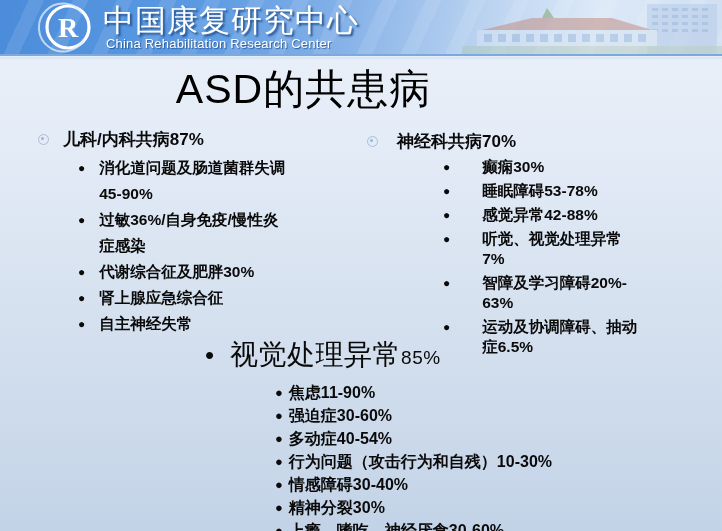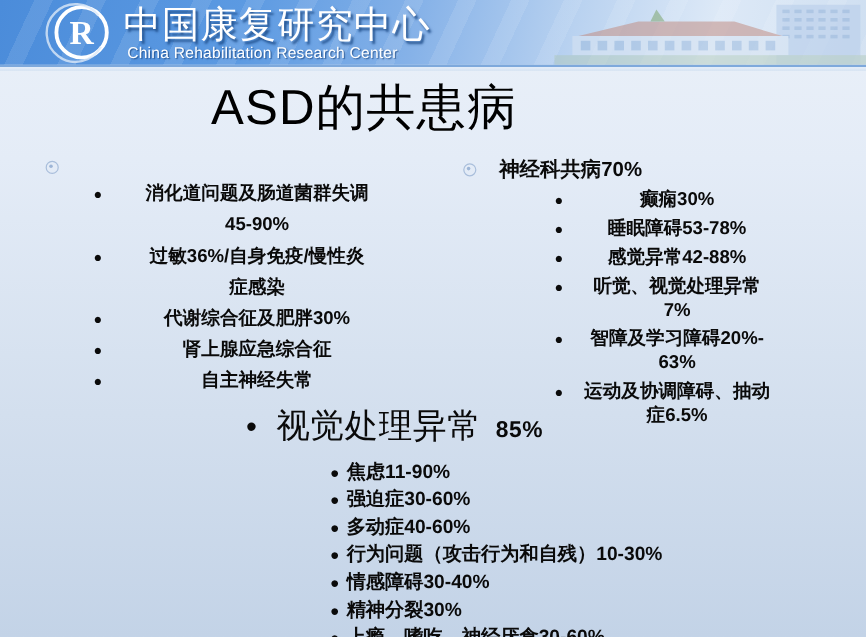--- a/index.html
+++ b/index.html
@@ -37,49 +37,49 @@
   .building{position:absolute;right:0;top:0;height:54px;opacity:.55;}
   
   .slide-title{
     position:absolute;top:64px;left:0;width:607px;height:50px;
     text-align:center;font-size:41px;line-height:50px;color:#000;
     letter-spacing:1px;
   }
   
   .col{position:absolute;}
   .col-left{left:38px;top:129px;width:320px;}
-  .col-right{left:386px;top:131px;width:320px;}
+  .col-right{left:367px;top:131px;width:320px;}
   .sec-head{display:flex;align-items:flex-start;}
   .sec-head .txt{font-size:17px;font-weight:bold;line-height:22px;}
   .odot{
     flex:0 0 auto;width:9px;height:9px;border:1.6px solid #a9bedb;border-radius:50%;
     margin:5px 0 0 0;position:relative;
   }
   .odot::after{
     content:"";position:absolute;left:2.4px;top:2.4px;width:3px;height:3px;border-radius:50%;background:#9db5d6;
   }
   .col-left .odot{margin-right:14px;}
   .col-right .odot{margin-right:19px;}
   ul.sub{list-style:none;margin:4px 0 0 0;padding:0;}
   .col-left ul.sub{margin-left:40px;}
   .col-right ul.sub{margin-left:76px;}
   ul.sub li{display:flex;align-items:flex-start;}
   .b2{flex:0 0 auto;font-size:12px;}
-  .itxt{font-weight:bold;white-space:pre-line;text-align:center;}
+  .itxt{font-weight:bold;white-space:pre-line;}
   .col-left ul.sub li .b2{line-height:26px;margin-right:14px;}
   .col-left ul.sub li .itxt{font-size:15.5px;line-height:26px;width:230px;}
   .col-right ul.sub li{margin-bottom:4px;}
   .col-right ul.sub li .b2{line-height:20px;margin-right:6px;}
-  .col-right ul.sub li .itxt{font-size:15.5px;line-height:20px;width:178px;}
+  .col-right ul.sub li .itxt{font-size:15.5px;line-height:20px;width:178px;margin-left:26px;}
   
   .psy{position:absolute;left:205px;top:338px;width:480px;}
   .psy-head{display:flex;align-items:baseline;}
   .psy-head .b1{font-size:26px;margin-right:16px;line-height:34px;}
   .psy-head .txt{font-size:28px;line-height:34px;letter-spacing:.5px;}
-  .psy-head .pct{font-size:19px;font-weight:bold;margin-left:12px;}
+  .psy-head .pct{font-size:19px;font-weight:normal;}
   ul.psy-list{list-style:none;margin:6px 0 0 70px;padding:0;}
   ul.psy-list li{display:flex;align-items:flex-start;}
   ul.psy-list li .b2{line-height:23px;margin-right:6px;font-size:13px;}
   ul.psy-list li .itxt{font-size:16px;line-height:23px;white-space:nowrap;}
 </style>
 </head>
 <body>
 
 <div class="slide">
 
@@ -140,20 +140,21 @@
     <div class="banner-cn">中国康复研究中心</div>
     <div class="banner-en">China Rehabilitation Research Center</div>
   </div>
   <div class="banner-underline"></div>
 
   <div class="slide-title">ASD的共患病</div>
 
   <div class="col col-left">
     <div class="sec-head">
       <span class="odot"></span>
+      <span class="txt">儿科/内科共病87%</span>
     </div>
     <ul class="sub">
       <li>
           <span class="b2">●</span>
           <span class="itxt">消化道问题及肠道菌群失调
 45-90%</span>
         </li>
       <li>
           <span class="b2">●</span>
           <span class="itxt">过敏36%/自身免疫/慢性炎
@@ -219,21 +220,21 @@
       <li>
           <span class="b2">●</span>
           <span class="itxt">焦虑11-90%</span>
         </li>
       <li>
           <span class="b2">●</span>
           <span class="itxt">强迫症30-60%</span>
         </li>
       <li>
           <span class="b2">●</span>
-          <span class="itxt">多动症40-60%</span>
+          <span class="itxt">多动症40-54%</span>
         </li>
       <li>
           <span class="b2">●</span>
           <span class="itxt">行为问题（攻击行为和自残）10-30%</span>
         </li>
       <li>
           <span class="b2">●</span>
           <span class="itxt">情感障碍30-40%</span>
         </li>
       <li>

